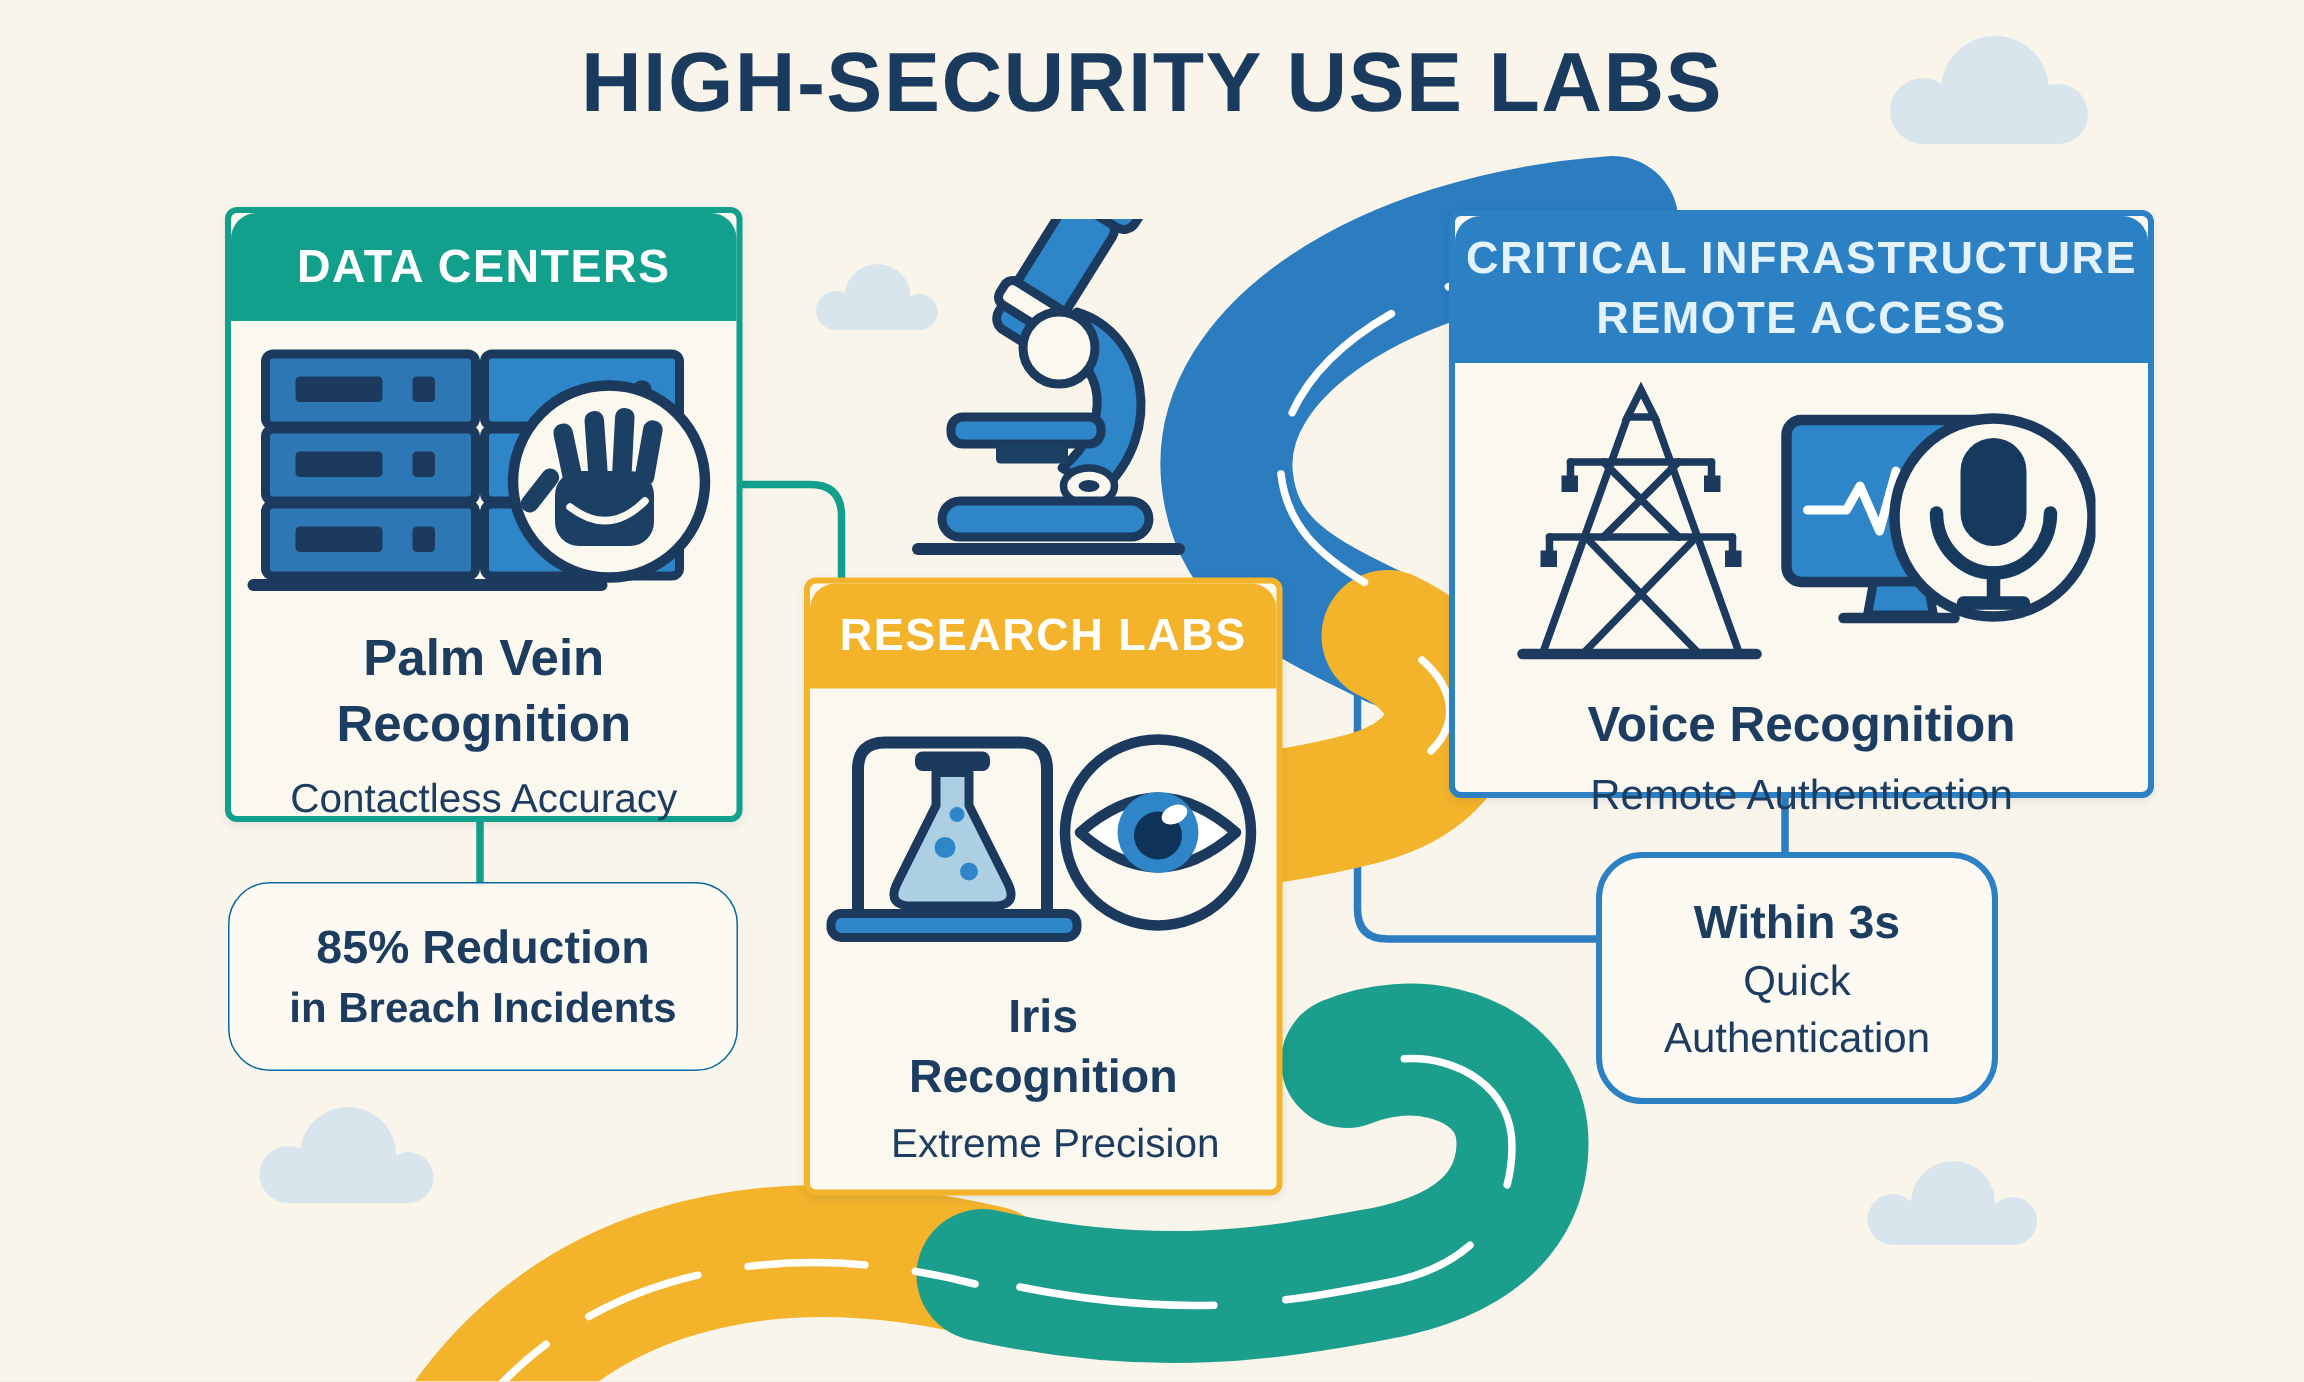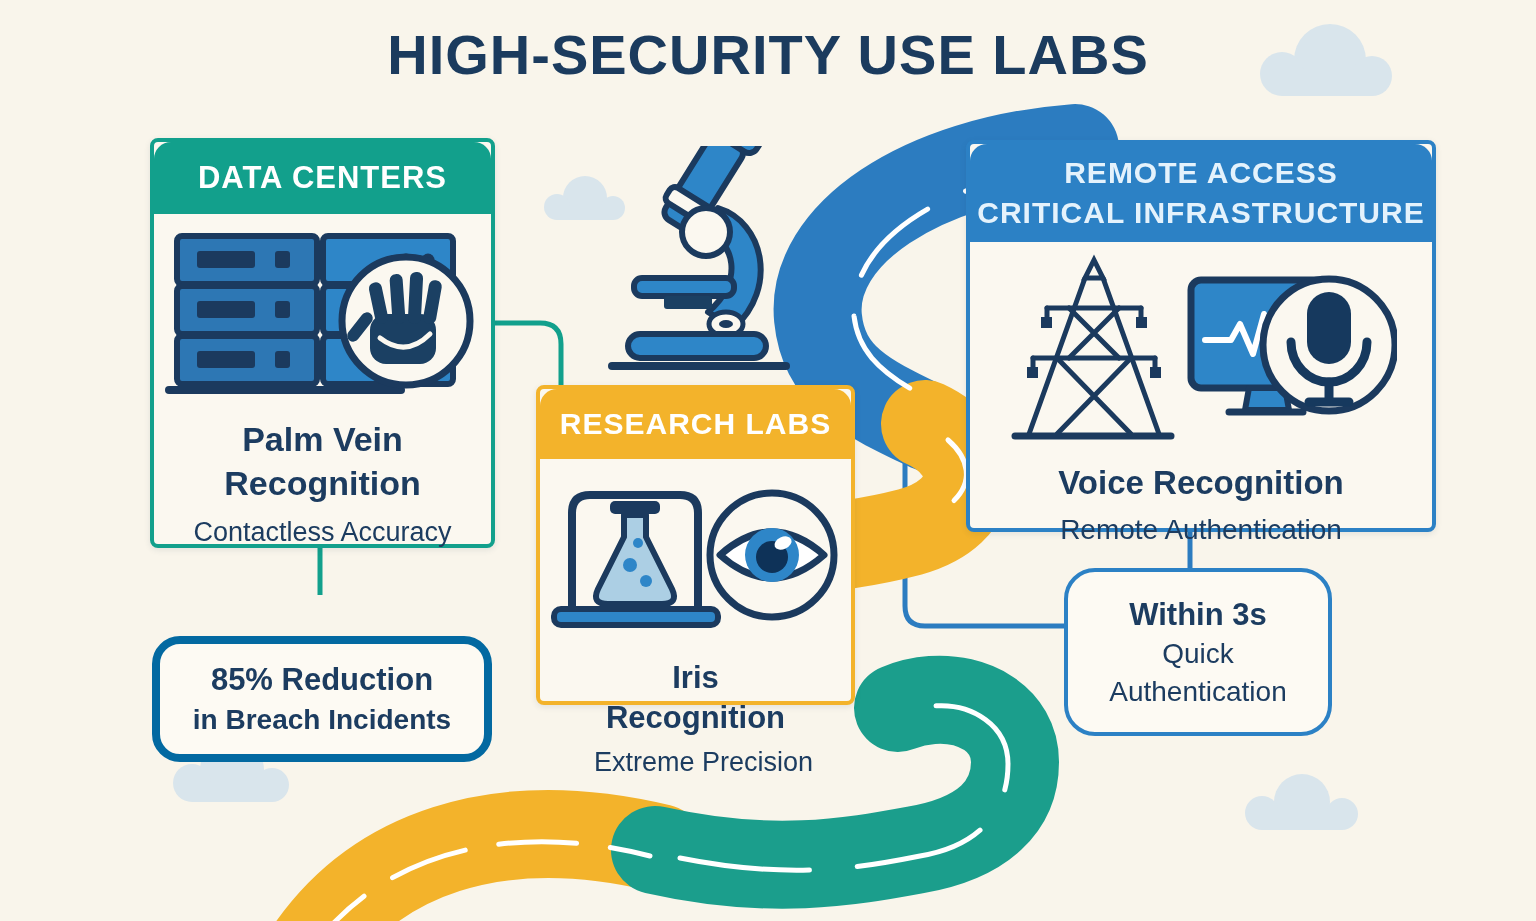--- a/index.html
+++ b/index.html
@@ -29,40 +29,40 @@
   .card-sub{text-align:center;color:#1C3C60;}
 
   
   .card-dc{left:150px;top:138px;width:345px;height:410px;border:4px solid #12A08C;}
   .card-dc .card-header{height:72px;background:#12A08C;font-size:31px;}
   .card-dc .icon-art{margin-top:10px;}
   .card-dc .card-title{margin-top:8px;font-size:34px;}
   .card-dc .card-sub{margin-top:12px;font-size:27px;}
 
   
-  .card-rl{left:536px;top:385px;width:319px;height:320px;border:4px solid #F3B32B;}
+  .card-rl{left:536px;top:385px;width:319px;height:412px;border:4px solid #F3B32B;}
   .card-rl .card-header{height:70px;background:#F3B32B;font-size:30px;}
   .card-rl .icon-art{margin-top:12px;}
   .card-rl .card-title{margin-top:19px;font-size:31px;}
   .card-rl .card-sub{margin-top:10px;font-size:27px;margin-left:16px;}
 
   
   .card-ci{left:966px;top:140px;width:470px;height:392px;border:4px solid #2C81C5;}
   .card-ci .card-header{height:98px;background:#2C81C5;font-size:30px;color:#E4F2FC;line-height:1.35;flex-direction:column;}
   .card-ci .icon-art{margin-top:8px;}
   .card-ci .card-title{margin-top:20px;font-size:33px;}
   .card-ci .card-sub{margin-top:10px;font-size:28px;}
 
   
   .stat{
     position:absolute;box-sizing:border-box;background:#FDFAF3;
     display:flex;flex-direction:column;align-items:center;justify-content:center;
     text-align:center;color:#1C3C60;line-height:1.34;
   }
-  .stat-teal{left:152px;top:588px;width:340px;height:126px;border:8px solid #0369a1;border-radius:28px;margin-top:48px;}
+  .stat-teal{left:152px;top:588px;width:340px;height:126px;border:1px solid #0369a1;border-radius:28px;}
   .stat-blue{left:1064px;top:568px;width:268px;height:168px;border:4px solid #2C81C5;border-radius:31px;}
   .stat .l1{font-weight:700;font-size:31px;}
   .stat .l2{font-weight:700;font-size:28px;}
   .stat-blue .l2{font-weight:500;}
   .micro{position:absolute;left:606px;top:146px;}
 </style>
 </head>
 <body>
 
 <div class="canvas">
@@ -215,22 +215,22 @@
       <div class="card-title">
         <span class="line">Iris</span>
         <span class="line">Recognition</span>
       </div>
       <div class="card-sub">Extreme Precision</div>
     </div>
   </div>
 
   <div class="card card-ci">
     <div class="card-header">
+      <span class="line">CRITICAL INFRASTRUCTURE</span>
       <span class="line">REMOTE ACCESS</span>
-      <span class="line">CRITICAL INFRASTRUCTURE</span>
     </div>
     <div class="card-body">
       <svg class="icon-art" width="392" height="192" viewBox="0 0 392 192">
         <g stroke="#1B3A5E" stroke-width="5" fill="none" stroke-linecap="round">
           <path d="M 24,184 L 80,28 M 154,184 L 98,28"></path>
           <path d="M 80,28 L 89,10 L 98,28 Z"></path>
           <path d="M 42,58 H 136"></path>
           <path d="M 42,58 v 9 M 136,58 v 9"></path>
           <rect x="36" y="67" width="11" height="11" fill="#1B3A5E" stroke="none"></rect>
           <rect x="131" y="67" width="11" height="11" fill="#1B3A5E" stroke="none"></rect>

